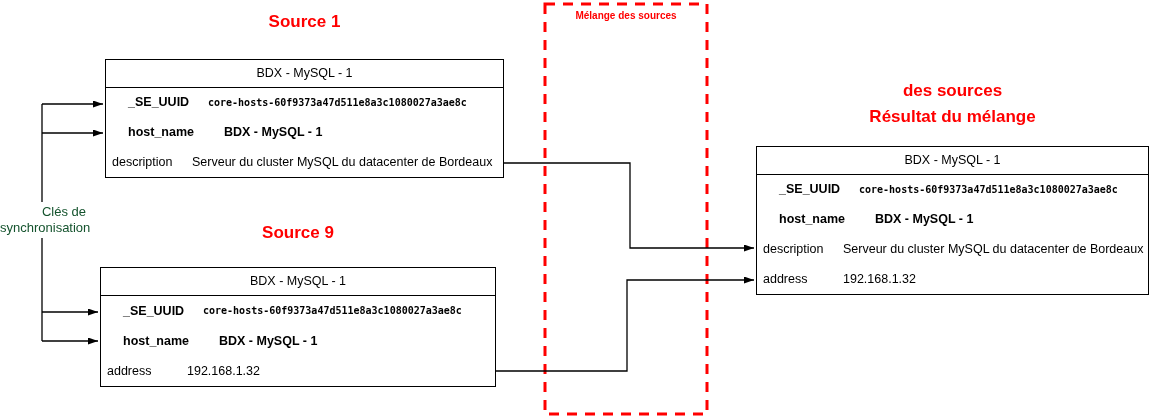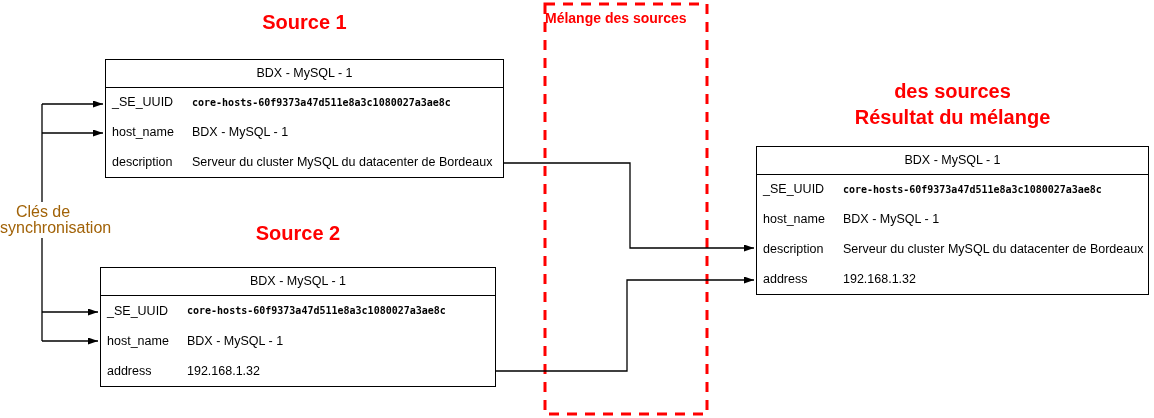--- a/index.html
+++ b/index.html
@@ -19,38 +19,39 @@
     position: absolute;
     left: 0;
     top: 0;
     z-index: 1;
   }
   .diagram-title {
     position: absolute;
     z-index: 3;
     text-align: center;
     font-weight: bold;
-    font-size: 20px;
+    font-size: 17px;
     color: #ff0000;
     line-height: 26px;
   }
   .merge-zone-label {
     position: absolute;
     z-index: 3;
+    text-align: center;
     font-weight: bold;
-    font-size: 14px;
+    font-size: 10px;
     color: #ff0000;
   }
   .sync-label {
     position: absolute;
     z-index: 3;
-    text-align: center;
-    font-size: 16px;
+    text-align: right;
+    font-size: 13px;
     line-height: 16px;
-    color: #a16207;
+    color: #14532d;
     background: #ffffff;
     padding: 2px 0;
   }
   .record-box {
     position: absolute;
     z-index: 2;
     background: #ffffff;
     border: 1.5px solid #000000;
     box-sizing: border-box;
     display: flex;
@@ -77,21 +78,21 @@
     align-items: center;
     padding-left: 6px;
   }
   .row-label {
     flex: 0 0 80px;
     white-space: nowrap;
   }
   .row-value {
     white-space: nowrap;
   }
-  .w-bold { font-weight: normal; }
+  .w-bold { font-weight: bold; margin-left: 16px; }
   .v-mono {
     font-family: "DejaVu Sans Mono", monospace;
     font-weight: bold;
     font-size: 10px;
   }
 </style>
 </head>
 <body>
 
 <div class="canvas">
@@ -110,21 +111,21 @@
     <path d="M42,133 H103" fill="none" stroke="#000000" stroke-width="1.3" marker-end="url(#arrowhead)"></path>
     <path d="M42,312 H98" fill="none" stroke="#000000" stroke-width="1.3" marker-end="url(#arrowhead)"></path>
     <path d="M42,341 H98" fill="none" stroke="#000000" stroke-width="1.3" marker-end="url(#arrowhead)"></path>
 
     <path d="M504,163 H630 V248 H754" fill="none" stroke="#000000" stroke-width="1.3" marker-end="url(#arrowhead)"></path>
     <path d="M496,371 H627 V280 H754" fill="none" stroke="#000000" stroke-width="1.3" marker-end="url(#arrowhead)"></path>
   </svg>
 
   <div class="diagram-title" style="left:105px; top:9px; width:399px;">Source 1</div>
 
-  <div class="diagram-title" style="left:100px; top:220px; width:396px;">Source 2</div>
+  <div class="diagram-title" style="left:100px; top:220px; width:396px;">Source 9</div>
 
   <div class="merge-zone-label" style="left:545px; top:10px; width:162px;">Mélange des sources</div>
 
   <div class="diagram-title" style="left:756px; top:78px; width:393px;">
     <div>des sources</div>
     <div>Résultat du mélange</div>
   </div>
 
   <div class="sync-label" style="left:0; top:202px; width:86px;">
     <div>Clés de</div>

